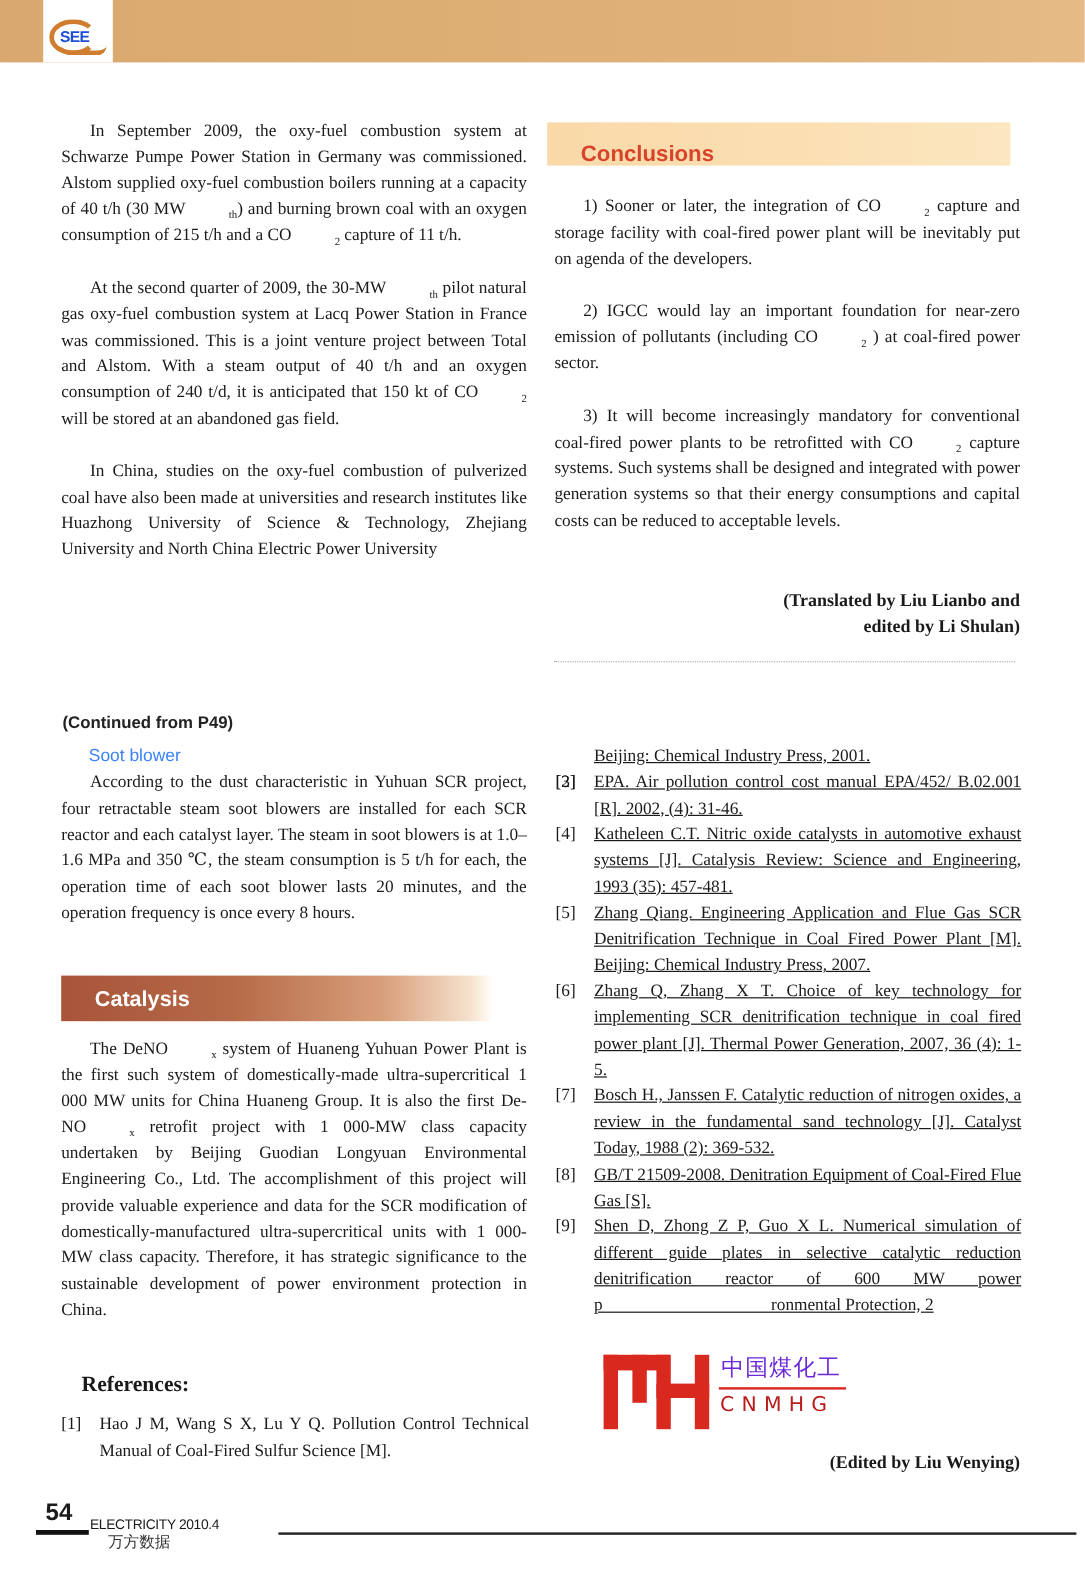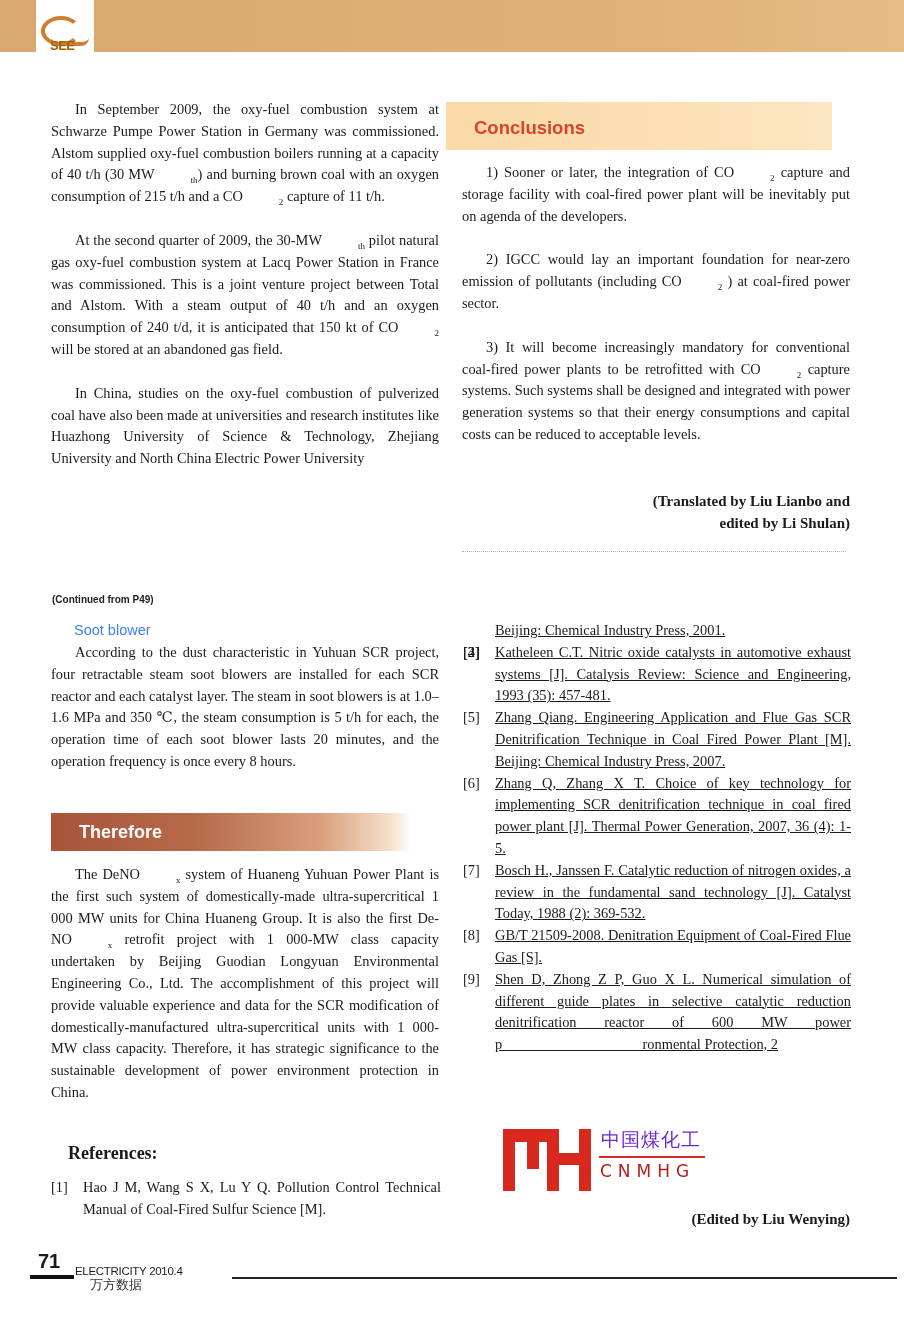--- a/index.html
+++ b/index.html
@@ -7,45 +7,45 @@
     body { position: relative; font-family: "Liberation Serif", "DejaVu Serif", serif; color: #1a1a1a; }
 
     
     .header-band { position: absolute; left: 0; top: 0; width: 904px; height: 52px;
       background: linear-gradient(90deg, #d9a870 0%, #dcad72 30%, #e0b27a 70%, #e6bb86 100%); }
     .logo-cell { position: absolute; left: 36px; top: 0; width: 58px; height: 52px; background: #ffffff; }
     .logo { position: absolute; left: 41px; top: 16px; width: 48px; height: 30px; }
     .logo .ring { position: absolute; left: 0; top: 0; width: 40px; height: 30px; border: 4px solid #d07d2f;
       border-radius: 50%; border-right-color: transparent; }
     .logo .tail { position: absolute; left: 10px; top: 22px; width: 38px; height: 8px; border-bottom: 4px solid #d07d2f; border-radius: 0 0 20px 20px; }
-    .logo .text { position: absolute; left: 9px; top: 22px; font-family: "Liberation Sans", sans-serif; font-weight: bold;
-      font-size: 13px; color: #a16207; letter-spacing: -0.5px; }
+    .logo .text { position: absolute; left: 9px; top: 7px; font-family: "Liberation Sans", sans-serif; font-weight: bold;
+      font-size: 13px; color: #1d4ed8; letter-spacing: -0.5px; }
 
     .col { position: absolute; font-size: 14.4px; line-height: 21.8px; text-align: justify; }
     .col p { text-indent: 24px; }
     .col p + p { margin-top: 22px; }
 
     .left-top { left: 51px; top: 99px; width: 388px; }
     .right-top { left: 462px; top: 162px; width: 388px; }
 
     sub, sup { font-size: 9px; line-height: 0; padding-left: 36px; }
     sub { vertical-align: -4px; }
 
     
-    .conc-box { position: absolute; left: 446px; top: 102px; width: 386px; height: 48px;
+    .conc-box { position: absolute; left: 456px; top: 102px; width: 386px; height: 36px;
       background: linear-gradient(90deg, #f9d9a8 0%, #fbe0b4 60%, #fce6c0 100%); }
     .conc-box .title { position: absolute; left: 28px; top: 15px; font-family: "Liberation Sans", sans-serif;
       font-weight: bold; font-size: 18.5px; color: #d8442a; }
 
     .credit-top { position: absolute; left: 570px; top: 490px; width: 280px; text-align: right;
       font-weight: bold; font-size: 15px; line-height: 22px; }
     .dotted-rule { position: absolute; left: 462px; top: 551px; width: 384px; height: 0; border-top: 1px dotted #b0b0b0; }
 
     
-    .continued { position: absolute; left: 52px; top: 594px; font-family: "Liberation Sans", sans-serif; font-weight: bold; font-size: 10px; color: #222; }
+    .continued { position: absolute; left: 52px; top: 594px; font-family: "Liberation Sans", sans-serif; font-weight: bold; font-size: 14px; color: #222; }
     .soot-head { position: absolute; left: 74px; top: 622px; font-family: "Liberation Sans", sans-serif; font-size: 14.5px; color: #3b82f6; }
     .left-soot { left: 51px; top: 642px; width: 388px; }
 
     .conclusion-box { position: absolute; left: 51px; top: 813px; width: 360px; height: 38px;
       background: linear-gradient(90deg, #a8543a 0%, #b66a48 40%, #d9a07c 75%, #f7e3cf 95%, #ffffff 100%); }
     .conclusion-box .title { position: absolute; left: 28px; top: 9px; font-family: "Liberation Sans", sans-serif;
       font-weight: bold; font-size: 18px; color: #ffffff; }
 
     .left-conc { left: 51px; top: 864px; width: 388px; }
 
@@ -105,38 +105,38 @@
 </div>
 <div class="dotted-rule"></div>
 
 <div class="continued">(Continued from P49)</div>
 <div class="soot-head">Soot blower</div>
 <div class="col left-soot">
   <p>According to the dust characteristic in Yuhuan SCR project, four retractable steam soot blowers are installed for each SCR reactor and each catalyst layer. The steam in soot blowers is at 1.0–1.6 MPa and 350 ℃, the steam consumption is 5 t/h for each, the operation time of each soot blower lasts 20 minutes, and the operation frequency is once every 8 hours.</p>
 </div>
 
 <div class="conclusion-box">
-  <span class="title">Therefore</span>
+  <span class="title">Catalysis</span>
 </div>
 <div class="col left-conc">
   <p><span>The DeNO</span><sub>x</sub><span> system of Huaneng Yuhuan Power Plant is the first such system of domestically-made ultra-supercritical 1 000 MW units for China Huaneng Group. It is also the first De-NO</span><sub>x</sub><span> retrofit project with 1 000-MW class capacity undertaken by Beijing Guodian Longyuan Environmental Engineering Co., Ltd. The accomplishment of this project will provide valuable experience and data for the SCR modification of domestically-manufactured ultra-supercritical units with 1 000-MW class capacity. Therefore, it has strategic significance to the sustainable development of power environment protection in China.</span></p>
 </div>
 
 <div class="refs-head">References:</div>
 <div class="ref-list refs-left">
   <div class="ref-item">
     <span class="num">[1]</span>
     <span>Hao J M, Wang S X, Lu Y Q. Pollution Control Technical Manual of Coal-Fired Sulfur Science [M].</span>
   </div>
 </div>
 
 <div class="ref-list refs-right">
   <div class="ref-cont">Beijing: Chemical Industry Press, 2001.</div>
   <div class="ref-item"><span class="num">[2]</span></div>
-  <div class="ref-item"><span class="num">[3]</span></div>
+  <div class="ref-item"><span class="num">[3]</span><span>EPA. Air pollution control cost manual EPA/452/ B.02.001 [R]. 2002, (4): 31-46.</span></div>
   <div class="ref-item"><span class="num">[4]</span><span>Katheleen C.T. Nitric oxide catalysts in automotive exhaust systems [J]. Catalysis Review: Science and Engineering, 1993 (35): 457-481.</span></div>
   <div class="ref-item"><span class="num">[5]</span><span>Zhang Qiang. Engineering Application and Flue Gas SCR Denitrification Technique in Coal Fired Power Plant [M]. Beijing: Chemical Industry Press, 2007.</span></div>
   <div class="ref-item"><span class="num">[6]</span><span>Zhang Q, Zhang X T. Choice of key technology for implementing SCR denitrification technique in coal fired power plant [J]. Thermal Power Generation, 2007, 36 (4): 1-5.</span></div>
   <div class="ref-item"><span class="num">[7]</span><span>Bosch H., Janssen F. Catalytic reduction of nitrogen oxides, a review in the fundamental sand technology [J]. Catalyst Today, 1988 (2): 369-532.</span></div>
   <div class="ref-item"><span class="num">[8]</span><span>GB/T 21509-2008. Denitration Equipment of Coal-Fired Flue Gas [S].</span></div>
   <div class="ref-item"><span class="num">[9]</span><span>Shen D, Zhong Z P, Guo X L. Numerical simulation of different guide plates in selective catalytic reduction denitrification reactor of 600 MW power p&nbsp;&nbsp;&nbsp;&nbsp;&nbsp;&nbsp;&nbsp;&nbsp;&nbsp;&nbsp;&nbsp;&nbsp;&nbsp;&nbsp;&nbsp;&nbsp;&nbsp;&nbsp;&nbsp;&nbsp;&nbsp;&nbsp;&nbsp;&nbsp;&nbsp;&nbsp;&nbsp;&nbsp;&nbsp;&nbsp;&nbsp;&nbsp;&nbsp;&nbsp;&nbsp;&nbsp;&nbsp;&nbsp;&nbsp;ronmental Protection, 2</span></div>
 </div>
 
 <div class="wm">
   <div class="bar" style="left:0;top:4px;width:12px;height:62px;"></div>
@@ -145,17 +145,17 @@
   <div class="bar" style="left:44px;top:4px;width:12px;height:62px;"></div>
   <div class="bar" style="left:44px;top:28px;width:44px;height:12px;"></div>
   <div class="bar" style="left:76px;top:4px;width:12px;height:62px;"></div>
   <span class="cn">中国煤化工</span>
   <div class="line"></div>
   <span class="en">CNMHG</span>
 </div>
 
 <div class="credit-bottom">(Edited by Liu Wenying)</div>
 
-<div class="page-num">71</div>
+<div class="page-num">54</div>
 <div class="page-num-bar"></div>
 <div class="journal">ELECTRICITY 2010.4</div>
 <div class="footer-rule"></div>
 <div class="wanfang">万方数据</div>
 
 </body></html>

